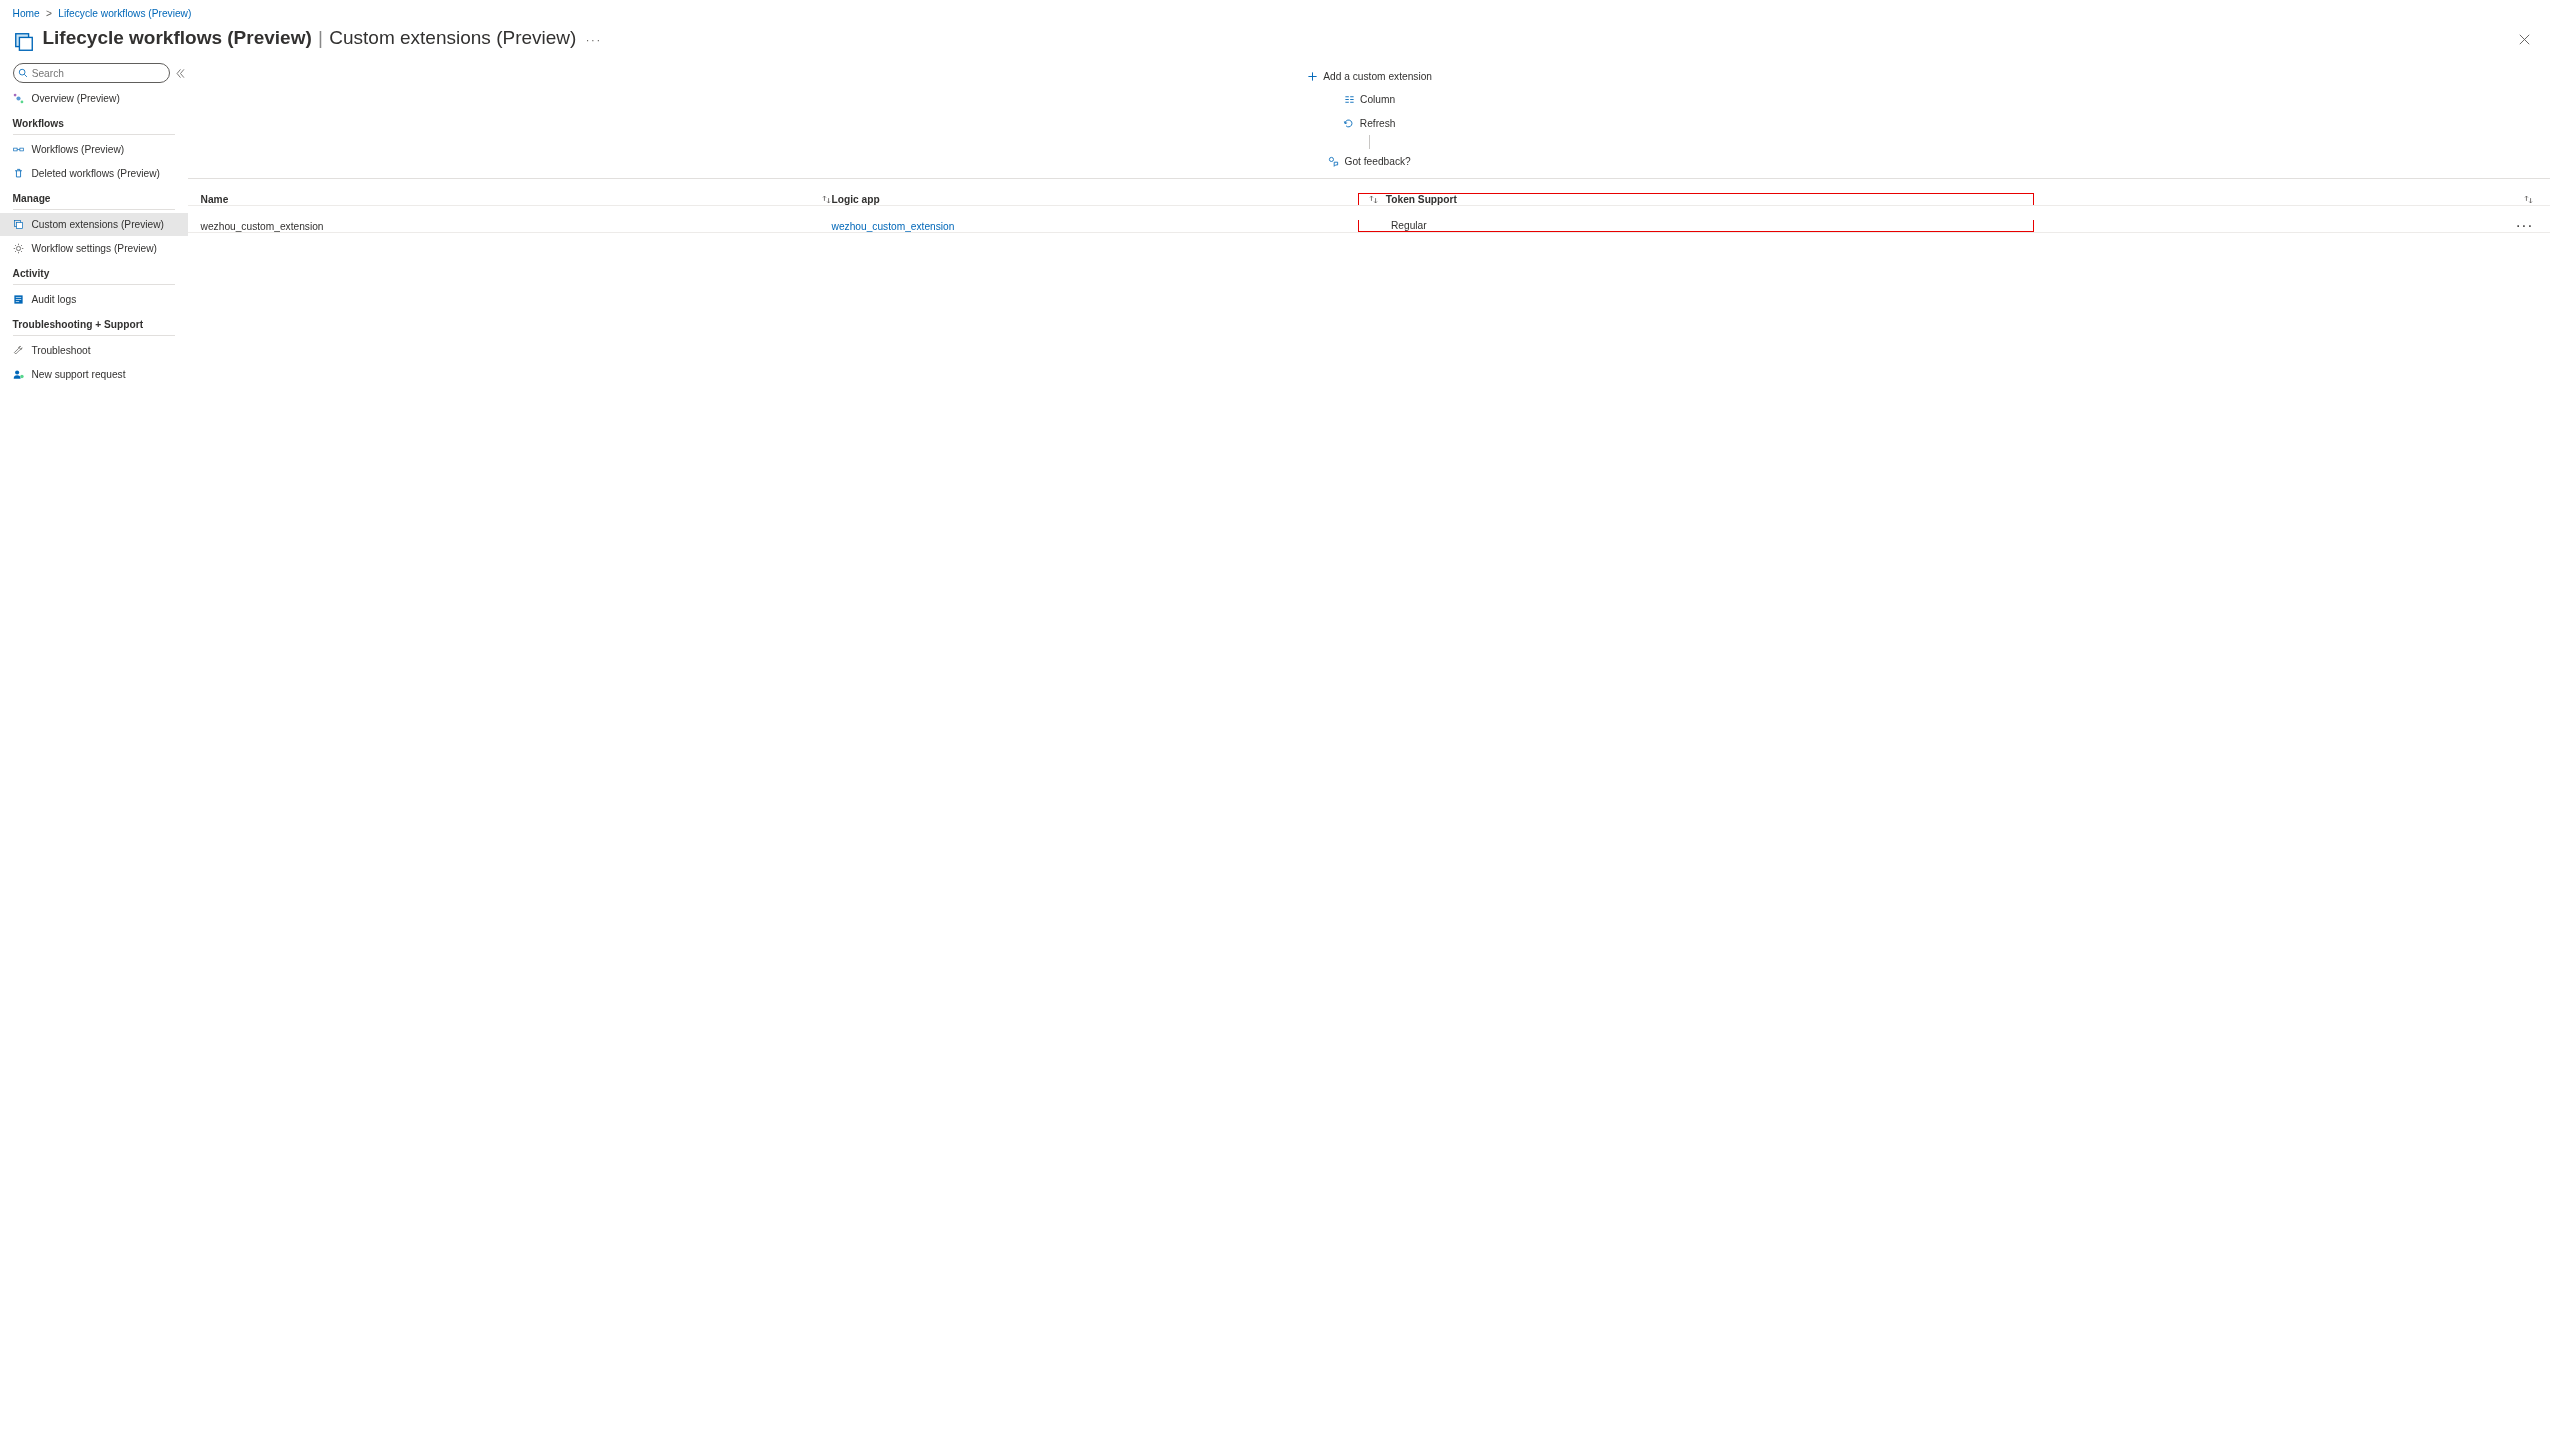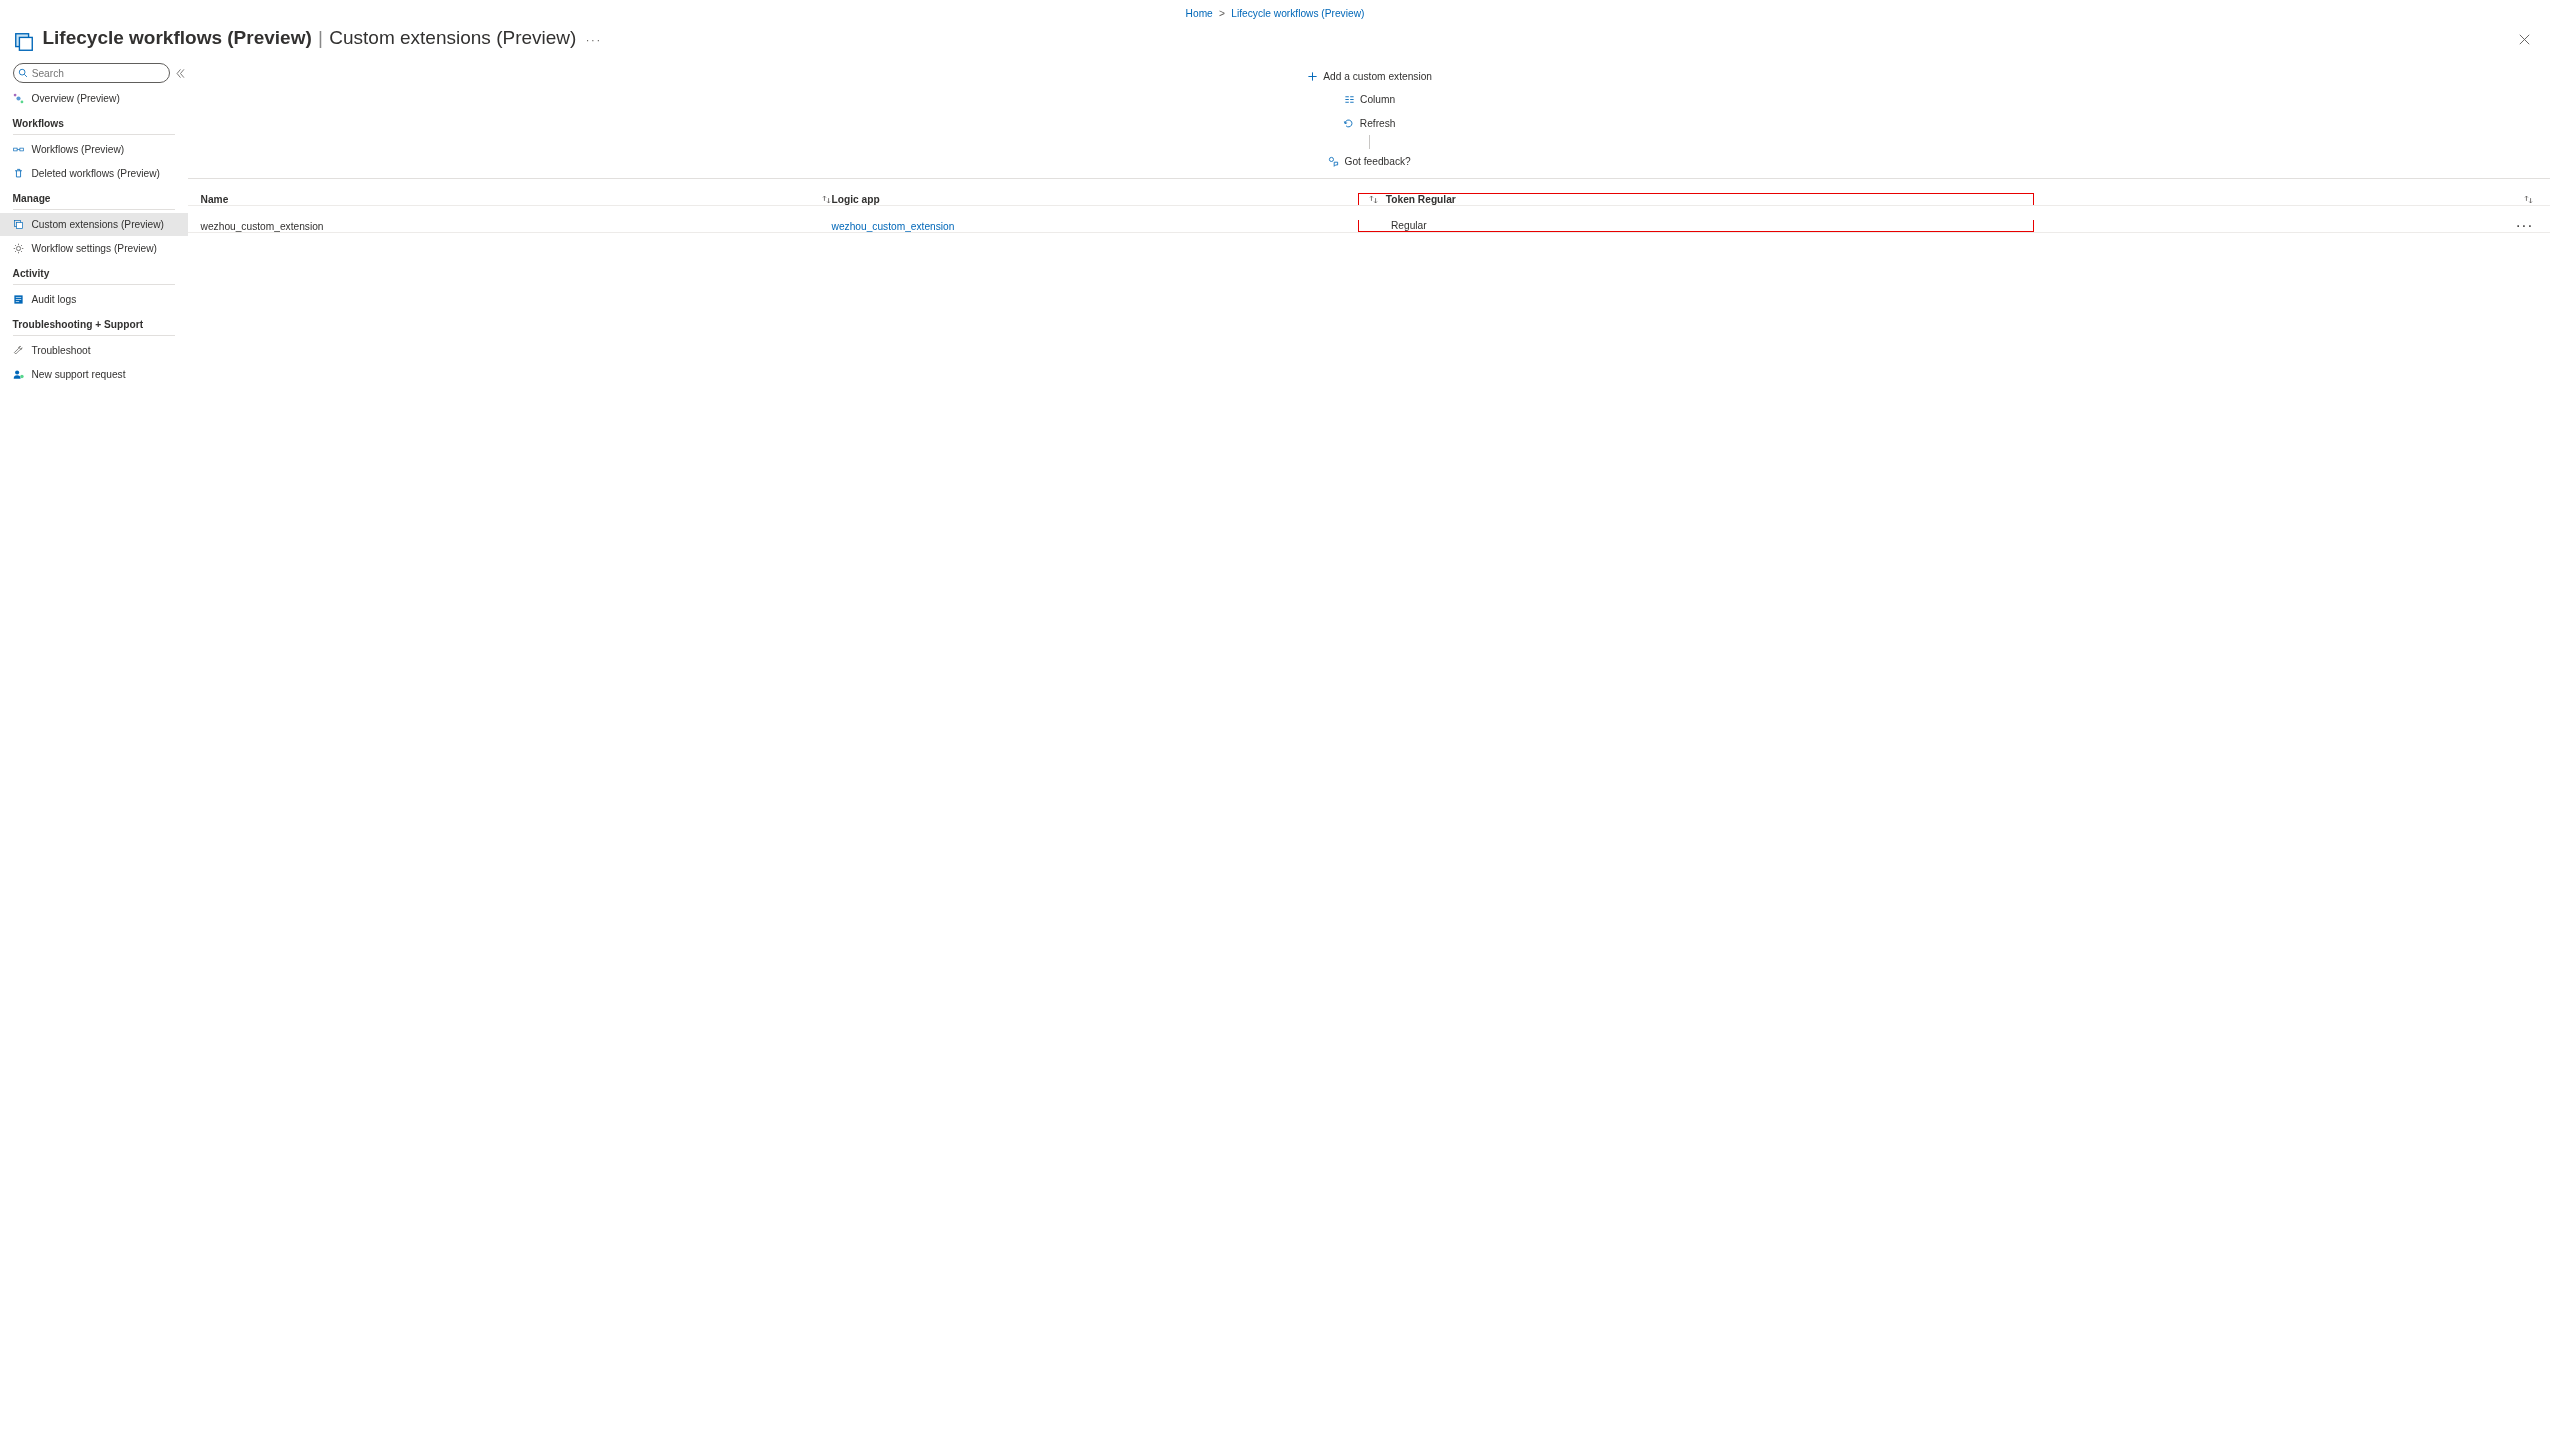--- a/index.html
+++ b/index.html
@@ -1,20 +1,20 @@
 <!DOCTYPE html>
 <html><head>
 <meta charset="utf-8">
 <style>
   * { box-sizing: border-box; margin: 0; padding: 0; }
   html, body { width: 100%; height: 100%; font-family: "Segoe UI", Arial, sans-serif; font-size: 10.2px; color: #323130; background: #fff; }
   a { text-decoration: none; }
 
   
-  .breadcrumb { display: flex; align-items: center; gap: 6.3px; padding: 7.9px 12.6px; font-size: 10.2px; justify-content: center; }
+  .breadcrumb { display: flex; align-items: center; gap: 6.3px; padding: 7.9px 12.6px; font-size: 10.2px; }
   .breadcrumb a { color: #0067b8; }
   .breadcrumb .sep { color: #605e5c; }
 
   
   .header { display: flex; align-items: flex-start; padding: 0 12.6px 6.3px 12.6px; }
   .header-icon { width: 22px; height: 22px; margin-top: 4.7px; margin-right: 7.9px; flex:0 0 auto; }
   .header-text { flex: 1; }
   .title-line { display: flex; align-items: baseline; gap: 6.3px; }
   .title-main { font-size: 19px; font-weight: 600; color: #323130; }
   .title-sub { font-size: 19px; font-weight: 400; color: #323130; }
@@ -260,21 +260,21 @@
         </div>
         <div class="th col-logic">
           <span>Logic app</span>
         </div>
         <div class="th col-token">
           <div class="token-highlight-header">
             <span style="display:flex;align-items:center;gap:6.3px;">
               <svg class="sort-icon" viewBox="0 0 16 16">
                   <path d="M5 10 V3 M5 3 l-2 2 M5 3 l2 2 M11 6 v7 M11 13 l-2 -2 M11 13 l2 -2" fill="none" stroke="#605e5c" stroke-width="1.2"></path>
                 </svg>
-              <span>Token Regular</span>
+              <span>Token Support</span>
             </span>
           </div>
         </div>
         <div class="th col-actions">
           <svg class="sort-icon" viewBox="0 0 16 16">
               <path d="M5 10 V3 M5 3 l-2 2 M5 3 l2 2 M11 6 v7 M11 13 l-2 -2 M11 13 l2 -2" fill="none" stroke="#605e5c" stroke-width="1.2"></path>
             </svg>
         </div>
       </div>
 

